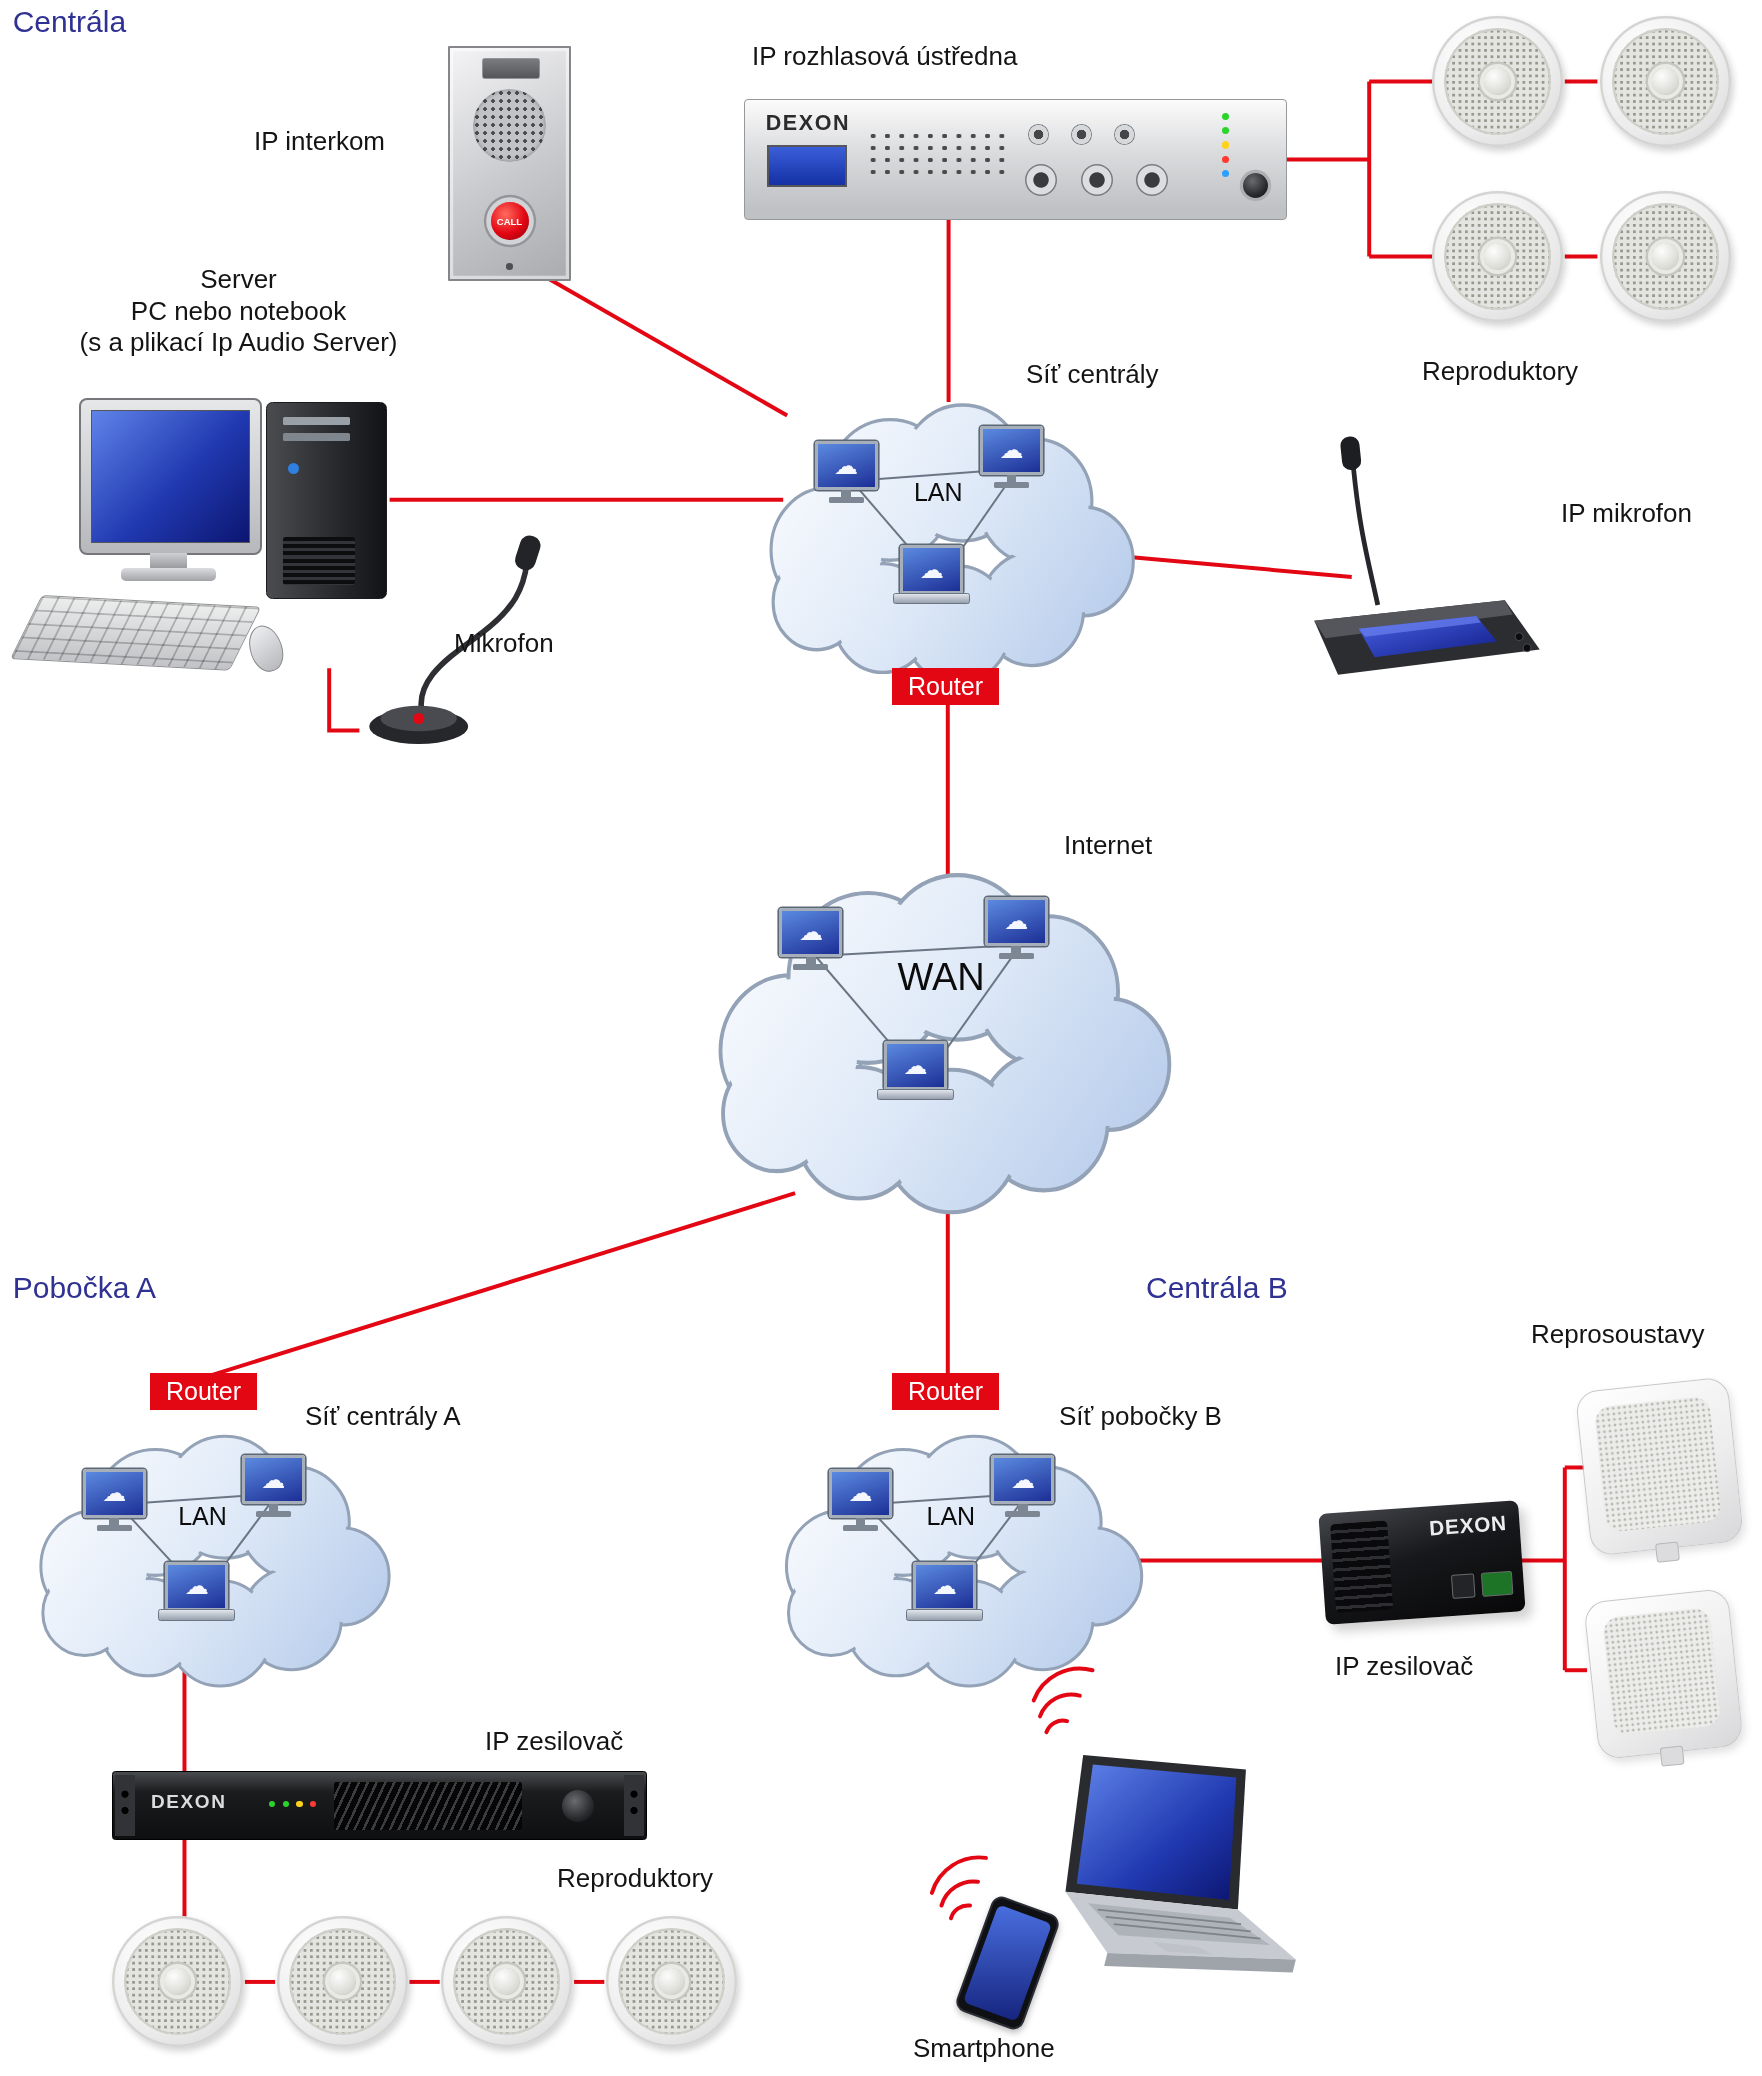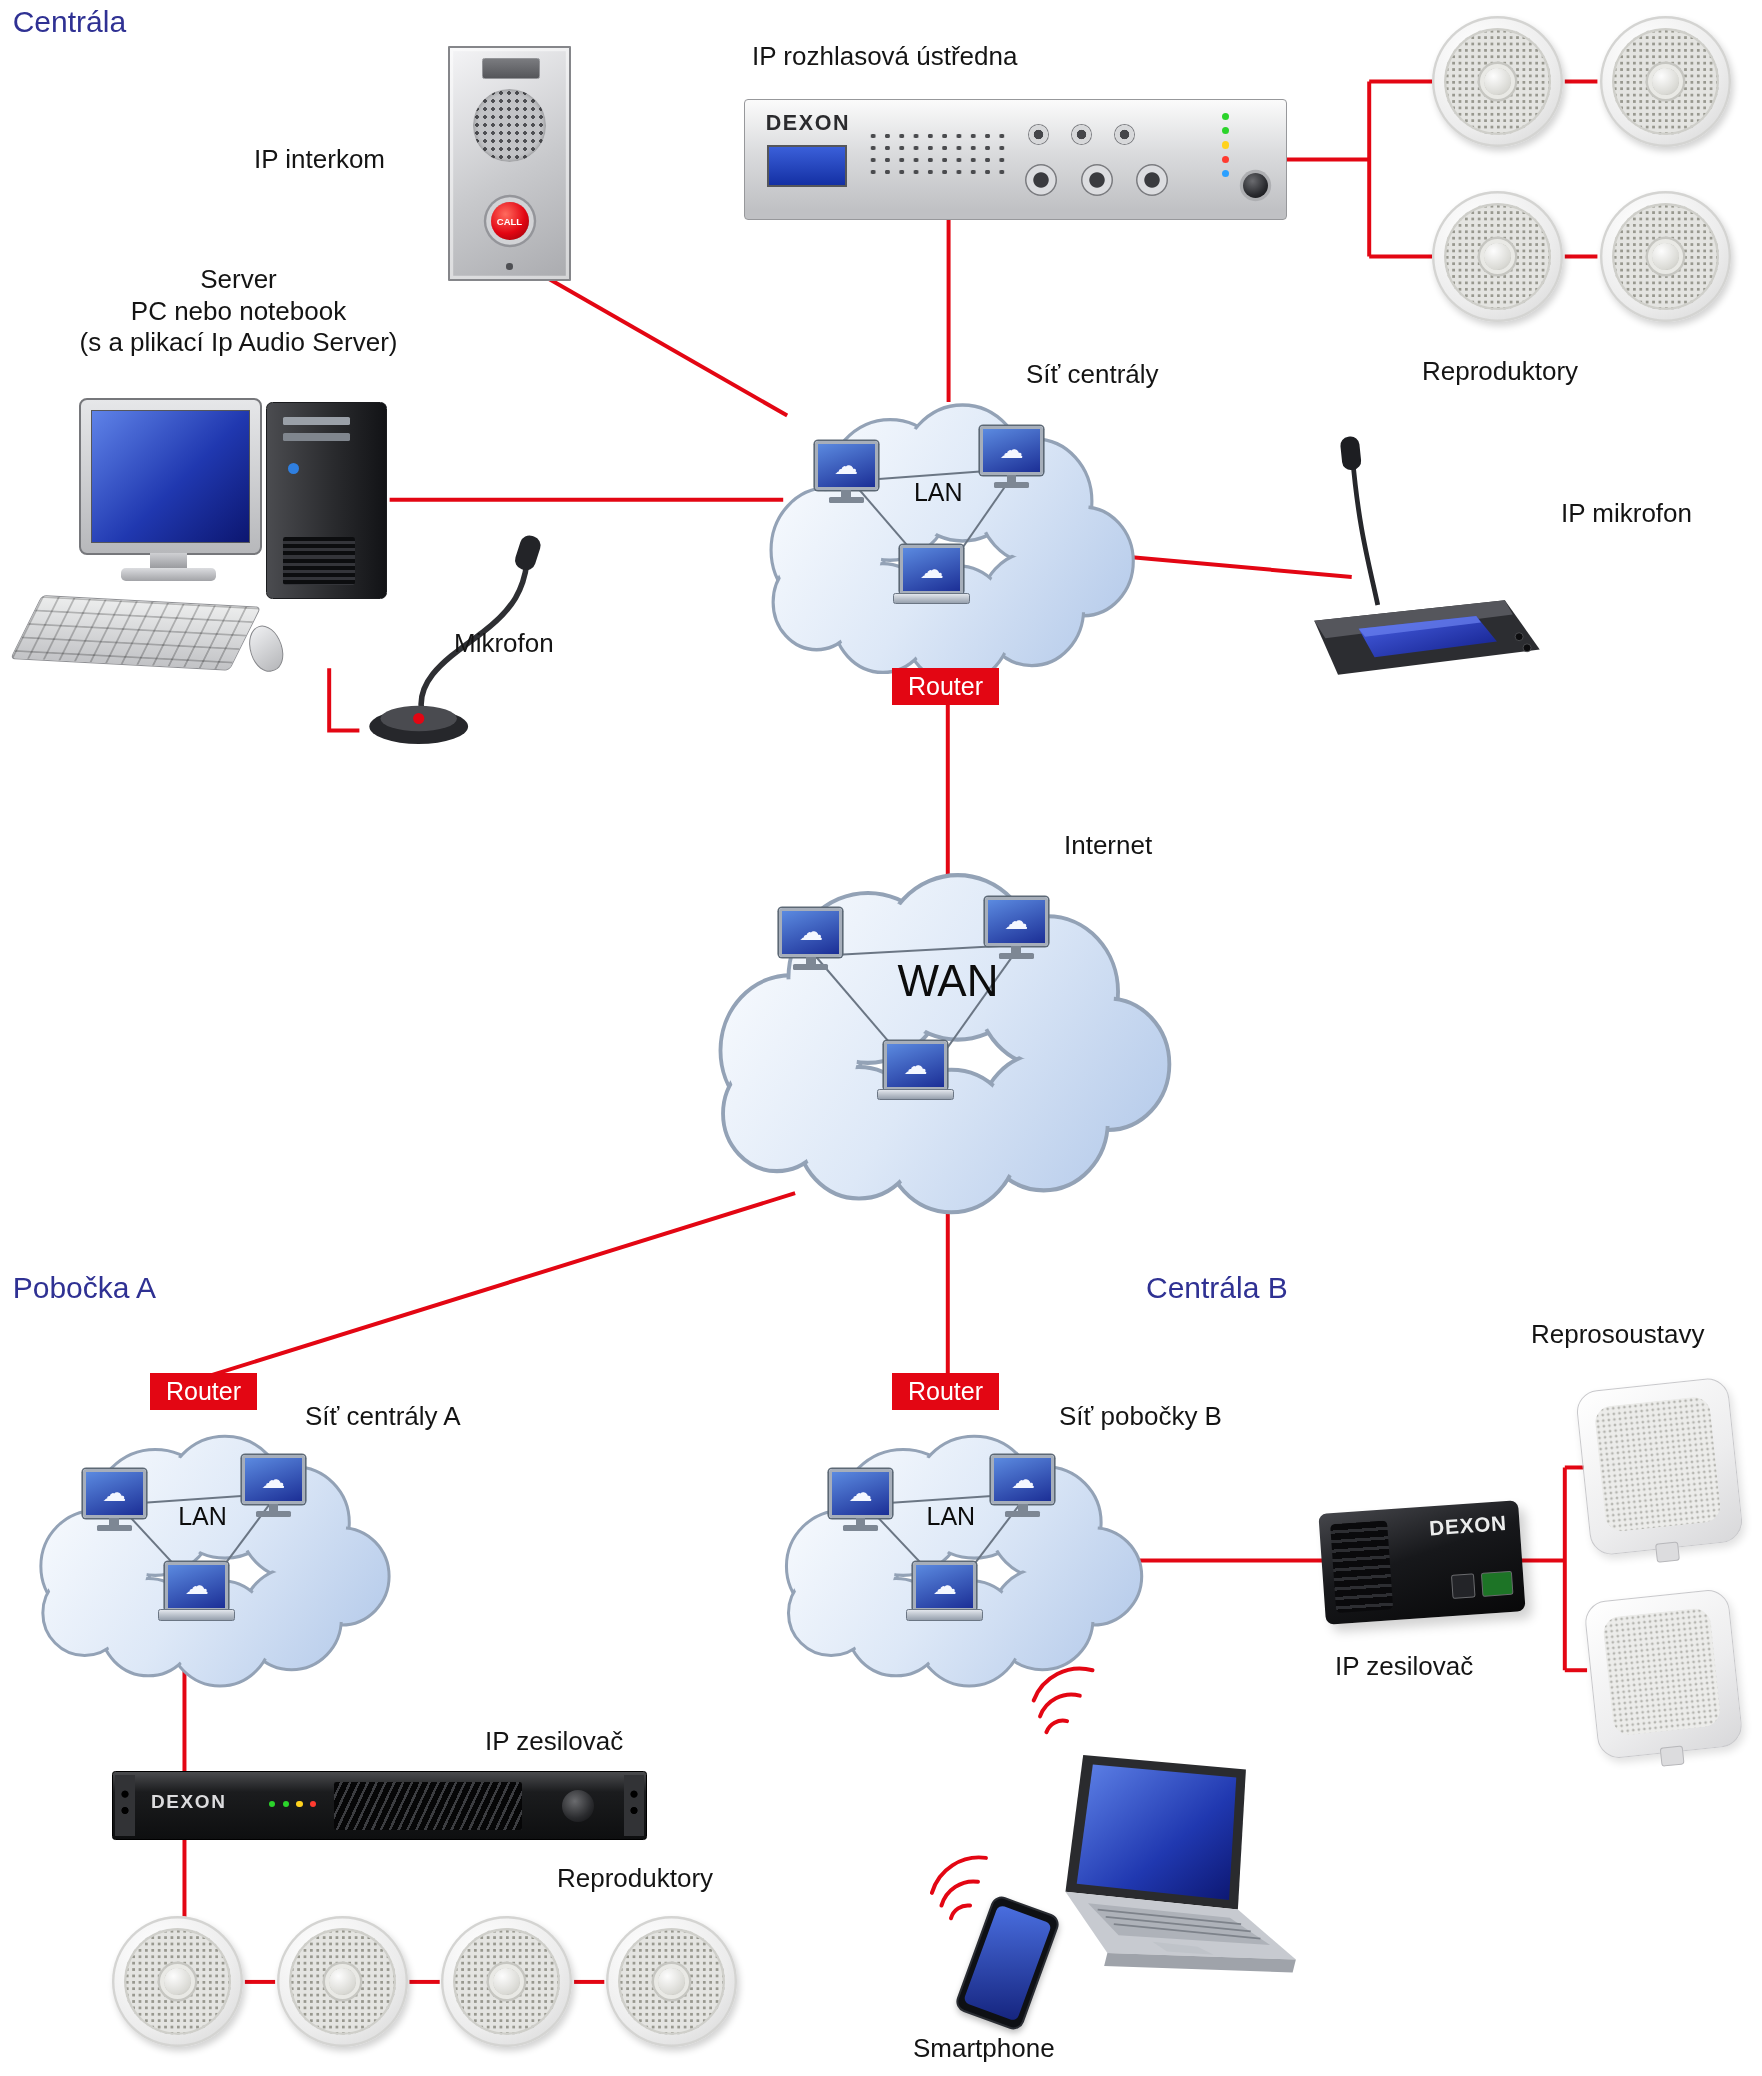--- a/index.html
+++ b/index.html
@@ -23,21 +23,21 @@
   .cloud .cloud-bg{position:absolute;left:0;top:0;width:100%;height:100%}
   .cloud .cloud-links{position:absolute;left:0;top:0;width:100%;height:100%}
   .netpc,.netlap{position:absolute;display:flex;flex-direction:column;align-items:center;z-index:3}
   .nm{width:57px;height:43px;border-radius:3.2px;background:linear-gradient(160deg,#5b8ae0,#1c2f96);
       border:3.2px solid #a6aeba;box-shadow:0 0 0 1.6px #5c6875;display:flex;align-items:center;justify-content:center;
       color:#f4f7ff;font-size:24px;line-height:1}
   .nst{width:9.5px;height:7.2px;background:#7d8794}
   .nbs{width:35px;height:5.6px;background:#7d8794;border-radius:1.6px}
   .netlap .nlb{width:75px;height:9.5px;background:linear-gradient(#e2e6ec,#96a0ad);border:1.6px solid #6b7684;border-radius:2.4px;margin-top:-1.6px}
   .netlabel{position:absolute;z-index:4;font-size:25px;color:#0c0c0c;white-space:nowrap}
-  .netlabel.wan{font-size:44px}
+  .netlabel.wan{font-size:38px}
 
   
   .cspeaker{position:absolute;width:131px;height:131px;border-radius:50%;z-index:2;
     background:radial-gradient(circle at 35% 30%, #ffffff, #ececec 60%, #d2d2d2);
     box-shadow:inset 0 0 0 2.4px #d4d4d2, 2.4px 4px 7.2px rgba(0,0,0,.18)}
   .cs-grille{position:absolute;inset:12px;border-radius:50%;background-color:#e4e4e1;
     background-image:radial-gradient(#98988f 1.4px, transparent 1.7px);background-size:6.4px 6.4px;
     box-shadow:inset 0 0 0 2.4px #cfcfca}
   .cs-cap{position:absolute;left:50%;top:50%;width:27px;height:27px;margin:-13.5px 0 0 -13.5px;border-radius:50%;
     background:radial-gradient(circle at 35% 30%, #fdfdfd, #d9d9d4 70%, #bcbcb6);
@@ -222,21 +222,21 @@
       <path d="M 1196 2412 a 22 22 0 0 1 24 -16"></path>
       <path d="M 1184 2396 a 42 42 0 0 1 46 -30"></path>
       <path d="M 1172 2380 a 62 62 0 0 1 68 -44"></path>
     </g>
   </svg>
 
   <div class="heading" style="left:12.7px;top:4.8px">Centrála</div>
   <div class="heading" style="left:12.7px;top:1271px">Pobočka A</div>
   <div class="heading" style="left:1146px;top:1271px">Centrála B</div>
 
-  <div class="label" style="left:254px;top:144px">IP interkom</div>
+  <div class="label" style="left:254px;top:126px">IP interkom</div>
   <div class="intercom">
     <div class="ic-plate"></div>
     <div class="ic-grille"></div>
     <div class="ic-call">CALL</div>
     <div class="ic-dot"></div>
   </div>
 
   <div class="label" style="left:752px;top:41px">IP rozhlasová ústředna</div>
   <div class="amp">
     <div class="amp-brand">DEXON</div>

